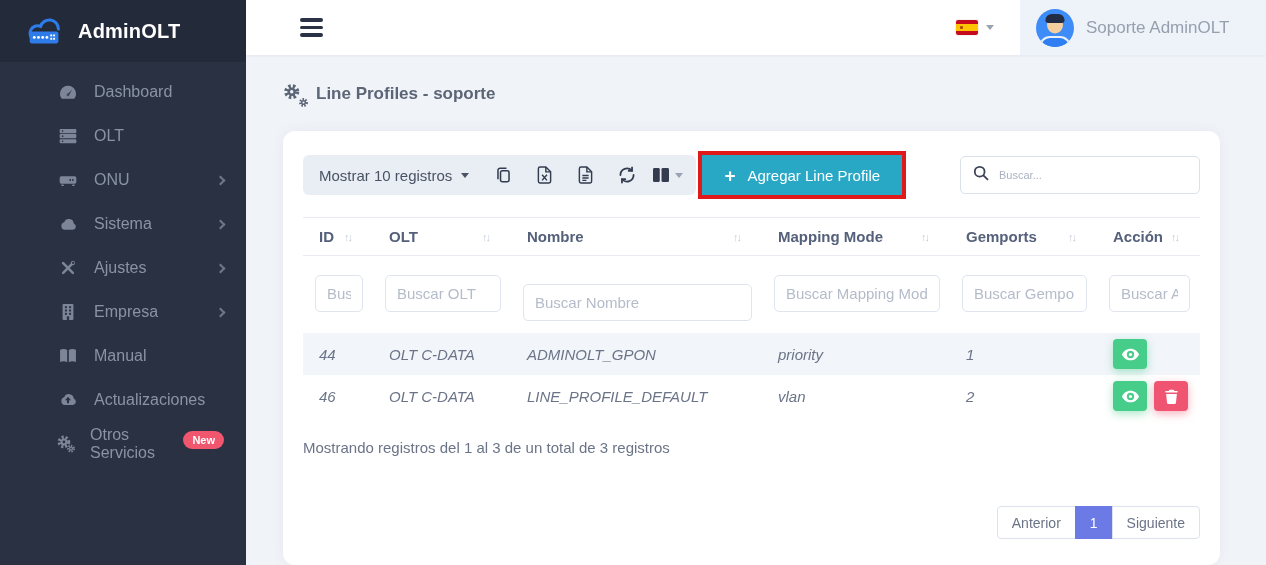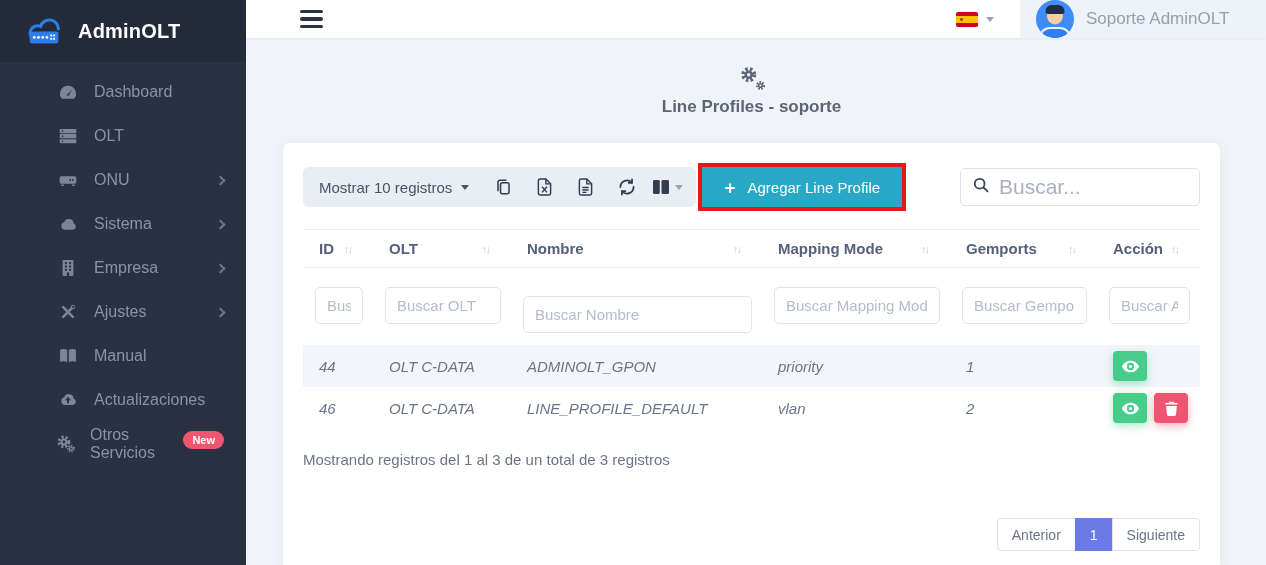--- a/index.html
+++ b/index.html
@@ -30,36 +30,36 @@
   .caret-down { width:0; height:0; border-left:4px solid transparent; border-right:4px solid transparent; border-top:5px solid #9aa3b2; }
   .userbox { background:#eef2f9; height:100%; display:flex; align-items:center; gap:12px; padding:0 30px 0 16px; min-width:246px; cursor:pointer; }
   .avatar { width:38px; height:38px; border-radius:50%; background:#3d8cf7; position:relative; overflow:hidden; flex:0 0 38px; }
   .avatar .shirt { position:absolute; left:50%; bottom:-7px; transform:translateX(-50%); width:28px; height:16px; background:#2f7ff2; border-radius:9px 9px 0 0; box-shadow:0 0 0 2px #eaf1fb; }
   .avatar .face { position:absolute; left:50%; top:16px; transform:translate(-50%,-50%); width:16px; height:17px; background:#f6cf9f; border-radius:50%; }
   .avatar .hair { position:absolute; left:50%; top:5px; transform:translateX(-50%); width:19px; height:9px; background:#222c44; border-radius:9px 9px 4px 4px; }
   .user-name { color:#97a0ae; font-size:17px; }
 
   
   .content { flex:1; background:#f0f3f8; padding:28px 46px 0 37px; }
-  .page-title { display:flex; align-items:center; gap:9px; color:#5b6576; font-size:17px; font-weight:700; margin-bottom:26px;flex-direction:column; }
+  .page-title { display:flex; align-items:center; gap:9px; color:#5b6576; font-size:17px; font-weight:700; margin-bottom:26px; }
   .cogs { position:relative; width:24px; height:22px; }
   .cogs .g2 { position:absolute; right:-2px; bottom:-3px; }
 
-  .card { background:#fff; border-radius:7px; box-shadow:0 0 14px rgba(33,43,70,.05); padding:20px 20px 26px; }
+  .card { background:#fff; border-radius:12px; box-shadow:0 0 14px rgba(33,43,70,.05); padding:20px 20px 26px; }
 
   .toolbar { display:flex; align-items:center; }
   .tools-strip { background:#e9edf4; border-radius:6px; height:40px; display:flex; align-items:center; padding:0 8px 0 16px; }
   .length-select { display:flex; align-items:center; gap:9px; color:#4a5364; font-size:15px; padding-right:14px; cursor:pointer; }
   .length-select .caret-down { border-top-color:#4a5364; }
   .tool-btn { width:41px; height:40px; display:flex; align-items:center; justify-content:center; color:#333d4f; cursor:pointer; gap:5px; }
   .add-highlight { border:4px solid #e01a1a; display:inline-flex; margin-left:2px; }
   .add-btn { background:#29a8c6; border:none; color:#fff; font-size:15px; font-family:inherit; height:40px; padding:0 22px; display:flex; align-items:center; gap:12px; cursor:pointer; }
   .plus { font-size:19px; font-weight:700; line-height:1; }
   .searchbox { margin-left:auto; width:240px; height:38px; border:1px solid #dbe1ea; border-radius:5px; display:flex; align-items:center; padding:0 12px; gap:10px; background:#fff; }
-  .searchbox input { border:none; outline:none; font-size:21px; font-family:inherit; color:#4a5364; width:100%; }
+  .searchbox input { border:none; outline:none; font-size:11px; font-family:inherit; color:#4a5364; width:100%; }
   .searchbox input::placeholder { color:#a9b1c0; }
 
   table { width:100%; border-collapse:collapse; margin-top:18px; }
   thead th { border-top:1px solid #e8ecf2; border-bottom:1px solid #e8ecf2; padding:10px 8px 10px 16px; }
   .hd { display:flex; align-items:center; justify-content:space-between; color:#55607a; font-size:15px; font-weight:700; cursor:pointer; }
   .sort { color:#c7cdd9; font-size:11px; letter-spacing:-2px; font-weight:400; padding-right:14px; }
   .filter-row td { padding:9px 10px 12px 12px; }
   .filter-row input { border:1px solid #dfe4ee; border-radius:5px; height:37px; padding:0 11px; font-size:15px; font-family:inherit; color:#4a5364; outline:none; width:100%; }
   .filter-row input::placeholder { color:#b4bcca; }
   .f-id { max-width:58px; } .f-olt { max-width:121px; } .f-nombre { max-width:233px;margin-top:19px; }
@@ -144,49 +144,49 @@
             <path d="M18.9 11.3A5.9 5.9 0 0 0 7.5 9.8 4.7 4.7 0 0 0 8.2 19h9.6a4 4 0 0 0 1.1-7.7z"></path>
           </svg>
       </span>
       <span class="nav-label">Sistema</span>
       <span class="nav-spacer"></span>
         <span class="chev"></span>
     </div>
     <div class="nav-item">
       <span class="nav-ico">
         <svg width="20" height="20" viewBox="0 0 24 24" fill="currentColor">
-            <rect x="5.5" y="2.5" width="13" height="19" rx="1"></rect>
-            <rect x="8.3" y="5" width="2.4" height="2.4" fill="#2a3142"></rect>
-            <rect x="13.3" y="5" width="2.4" height="2.4" fill="#2a3142"></rect>
-            <rect x="8.3" y="9" width="2.4" height="2.4" fill="#2a3142"></rect>
-            <rect x="13.3" y="9" width="2.4" height="2.4" fill="#2a3142"></rect>
-            <rect x="8.3" y="13" width="2.4" height="2.4" fill="#2a3142"></rect>
-            <rect x="13.3" y="13" width="2.4" height="2.4" fill="#2a3142"></rect>
-            <rect x="10.6" y="17.2" width="2.8" height="4.3" fill="#2a3142"></rect>
-          </svg>
-      </span>
-      <span class="nav-label">Empresa</span>
-      <span class="nav-spacer"></span>
-        <span class="chev"></span>
-    </div>
-    <div class="nav-item">
-      <span class="nav-ico">
-        <svg width="20" height="20" viewBox="0 0 24 24" fill="currentColor">
             <g transform="rotate(45 12 12)">
               <rect x="10.5" y="2.3" width="3" height="19.4" rx="1.5"></rect>
               <circle cx="12" cy="3.6" r="2.6"></circle>
               <circle cx="12" cy="3.2" r="1.4" fill="#2a3142"></circle>
             </g>
             <g transform="rotate(-45 12 12)">
               <rect x="10.5" y="2.3" width="3" height="19.4" rx="1.5"></rect>
               <path d="M10.5 2.8h3l-1.5 3z"></path>
             </g>
           </svg>
       </span>
       <span class="nav-label">Ajustes</span>
+      <span class="nav-spacer"></span>
+        <span class="chev"></span>
+    </div>
+    <div class="nav-item">
+      <span class="nav-ico">
+        <svg width="20" height="20" viewBox="0 0 24 24" fill="currentColor">
+            <rect x="5.5" y="2.5" width="13" height="19" rx="1"></rect>
+            <rect x="8.3" y="5" width="2.4" height="2.4" fill="#2a3142"></rect>
+            <rect x="13.3" y="5" width="2.4" height="2.4" fill="#2a3142"></rect>
+            <rect x="8.3" y="9" width="2.4" height="2.4" fill="#2a3142"></rect>
+            <rect x="13.3" y="9" width="2.4" height="2.4" fill="#2a3142"></rect>
+            <rect x="8.3" y="13" width="2.4" height="2.4" fill="#2a3142"></rect>
+            <rect x="13.3" y="13" width="2.4" height="2.4" fill="#2a3142"></rect>
+            <rect x="10.6" y="17.2" width="2.8" height="4.3" fill="#2a3142"></rect>
+          </svg>
+      </span>
+      <span class="nav-label">Empresa</span>
       <span class="nav-spacer"></span>
         <span class="chev"></span>
     </div>
     <div class="nav-item">
       <span class="nav-ico">
         <svg width="20" height="20" viewBox="0 0 24 24" fill="currentColor">
             <path d="M2.5 4.6c3-1.5 6-1.5 8.5.2v14.7c-2.5-1.7-5.5-1.7-8.5-.2zM21.5 4.6c-3-1.5-6-1.5-8.5.2v14.7c2.5-1.7 5.5-1.7 8.5-.2z"></path>
           </svg>
       </span>
       <span class="nav-label">Manual</span>

